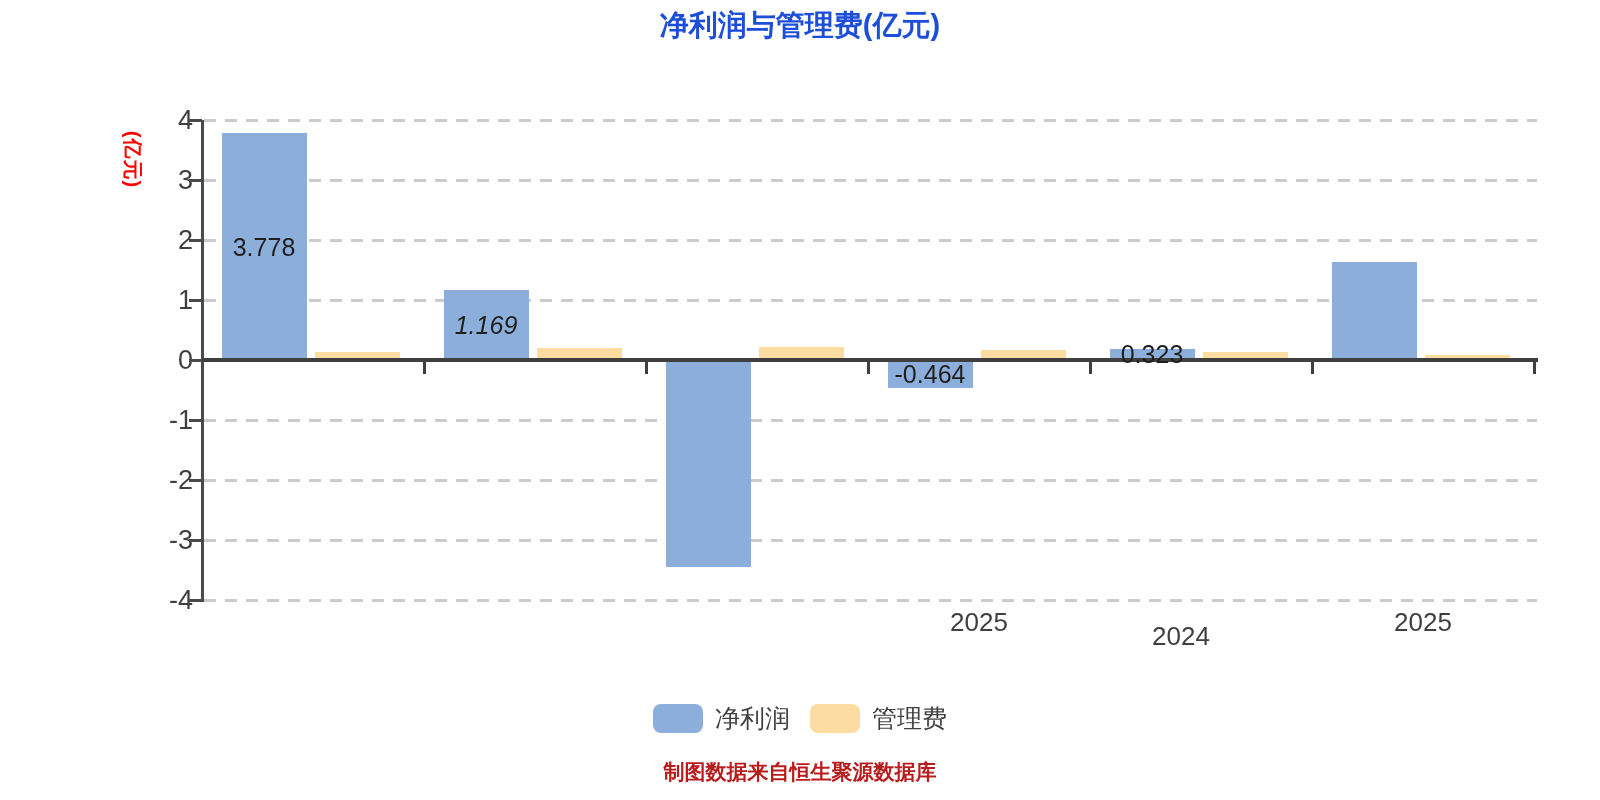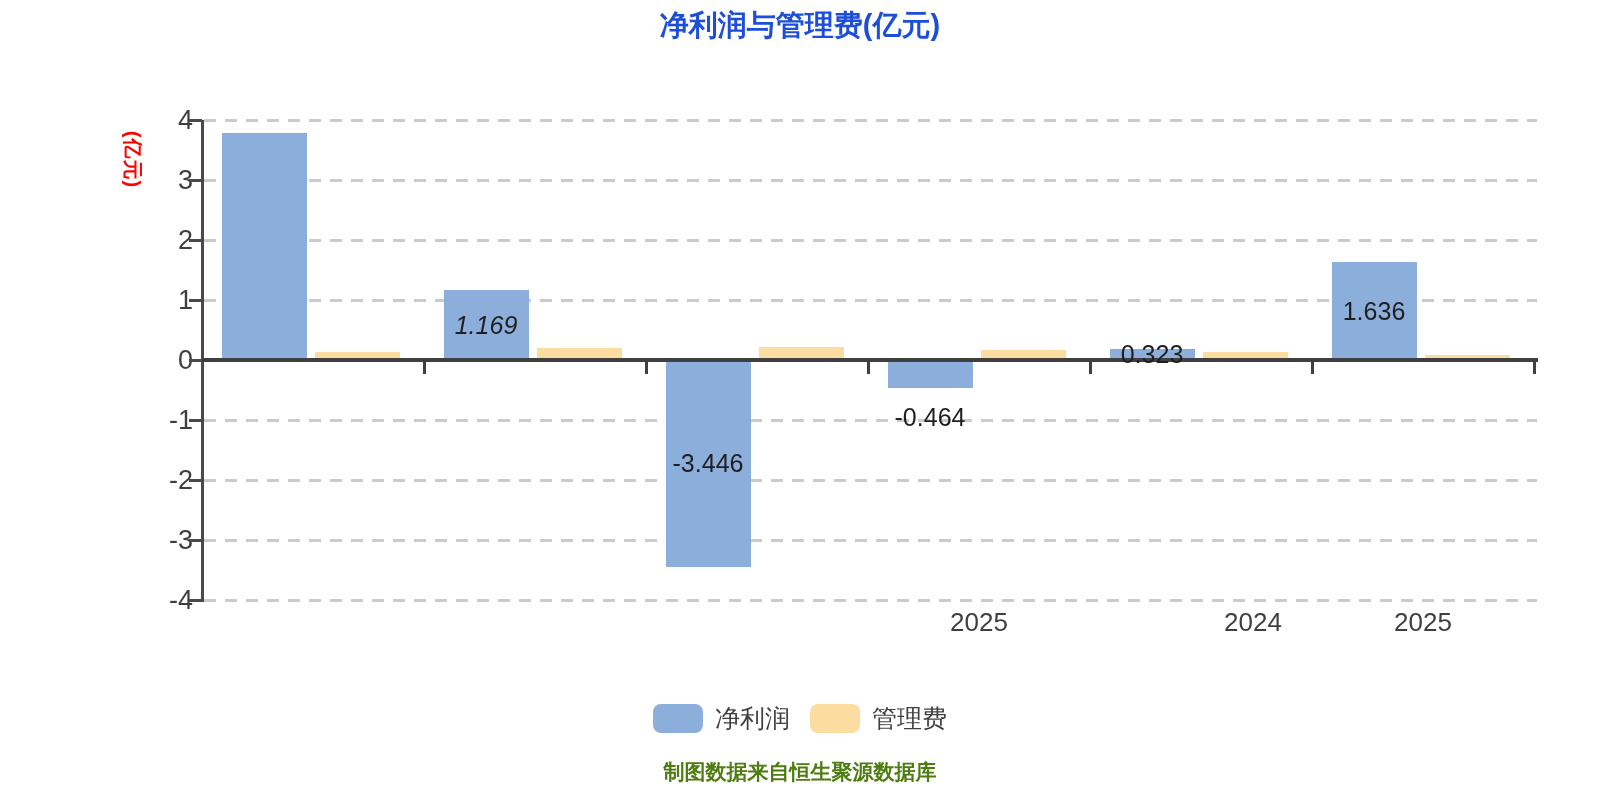--- a/index.html
+++ b/index.html
@@ -25,21 +25,21 @@
   .vlabel{position:absolute;width:160px;height:32px;line-height:32px;text-align:center;
         font-size:25px;color:#1f1f1f;z-index:6;}
   .xlabel{position:absolute;top:486px;width:222px;height:32px;line-height:32px;
         text-align:center;font-size:26px;color:#3f3f3f;z-index:2;}
   .legend{position:absolute;top:702px;left:0;width:100%;display:flex;
         justify-content:center;align-items:center;gap:20px;}
   .legend-item{display:flex;align-items:center;gap:12px;cursor:default;}
   .legend-swatch{display:inline-block;width:50px;height:29px;border-radius:8px;}
   .legend-label{font-size:25px;color:#3f3f3f;}
   .footer{position:absolute;top:758px;left:0;width:100%;text-align:center;
-        font-size:21px;font-weight:bold;color:#4d7c0f;}
+        font-size:21px;font-weight:bold;color:#b91c1c;}
 </style>
 </head>
 <body>
 
 <div class="page">
 
   <div class="chart-title">净利润与管理费(亿元)</div>
 
   <div class="y-title-box">
     <span class="y-title">(亿元)</span>
@@ -78,37 +78,36 @@
       <div class="gridline" style="top: 479px;"></div>
       <div class="ytick" style="top: 479px;"></div>
       <div class="xtick" style="left: 221px;"></div>
       <div class="xtick" style="left: 443px;"></div>
       <div class="xtick" style="left: 665px;"></div>
       <div class="xtick" style="left: 887px;"></div>
       <div class="xtick" style="left: 1109px;"></div>
       <div class="xtick" style="left: 1331px;"></div>
       <div class="bar" style="left: 20px; top: 13.32px; height: 226.68px; background: rgb(140, 174, 219);"></div>
       <div class="bar" style="left: 113px; top: 232.2px; height: 7.8px; background: rgb(252, 220, 160);"></div>
+      <div class="vlabel" style="left: -18px; top: 110.66px;">3.778</div>
       <div class="bar" style="left: 242px; top: 169.86px; height: 70.14px; background: rgb(140, 174, 219);"></div>
       <div class="bar" style="left: 335px; top: 228px; height: 12px; background: rgb(252, 220, 160);"></div>
       <div class="vlabel" style="left: 204px; top: 188.93px; font-style: italic;">1.169</div>
       <div class="bar" style="left: 464px; top: 240px; height: 206.76px; background: rgb(140, 174, 219);"></div>
       <div class="bar" style="left: 557px; top: 227.4px; height: 12.6px; background: rgb(252, 220, 160);"></div>
-      <div class="vlabel" style="left: 426px; top: 327.38px;">-3.446</div>
       <div class="bar" style="left: 686px; top: 240px; height: 27.84px; background: rgb(140, 174, 219);"></div>
       <div class="bar" style="left: 779px; top: 229.8px; height: 10.2px; background: rgb(252, 220, 160);"></div>
-      <div class="vlabel" style="left: 648px; top: 237.92px; margin-top: 43px;">-0.464</div>
+      <div class="vlabel" style="left: 648px; top: 237.92px;">-0.464</div>
       <div class="xlabel" style="left: 666px;">2025</div>
       <div class="bar" style="left: 908px; top: 228.72px; height: 11.28px; background: rgb(140, 174, 219);"></div>
       <div class="bar" style="left: 1001px; top: 232.2px; height: 7.8px; background: rgb(252, 220, 160);"></div>
       <div class="vlabel" style="left: 870px; top: 218.36px;">0.323</div>
-      <div class="xlabel" style="left: 940px;">2024</div>
+      <div class="xlabel" style="left: 868px; margin-top: 14px;">2024</div>
       <div class="bar" style="left: 1130px; top: 141.84px; height: 98.16px; background: rgb(140, 174, 219);"></div>
       <div class="bar" style="left: 1223px; top: 234.6px; height: 5.4px; background: rgb(252, 220, 160);"></div>
-      <div class="vlabel" style="left: 1092px; top: 174.92px;">1.636</div>
       <div class="xlabel" style="left: 1110px;">2025</div>
     </div>
 
   <div class="legend">
     <div class="legend-item">
       <span class="legend-swatch" style="background: rgb(140, 174, 219);"></span>
       <span class="legend-label">净利润</span>
     </div>
     <div class="legend-item">
       <span class="legend-swatch" style="background: rgb(252, 220, 160);"></span>

